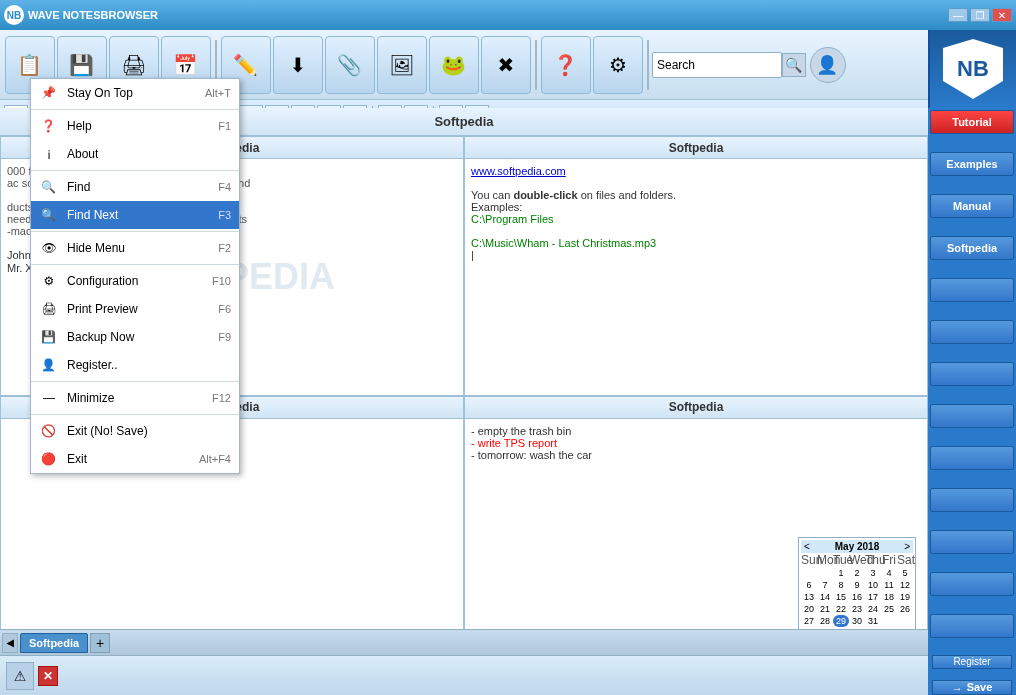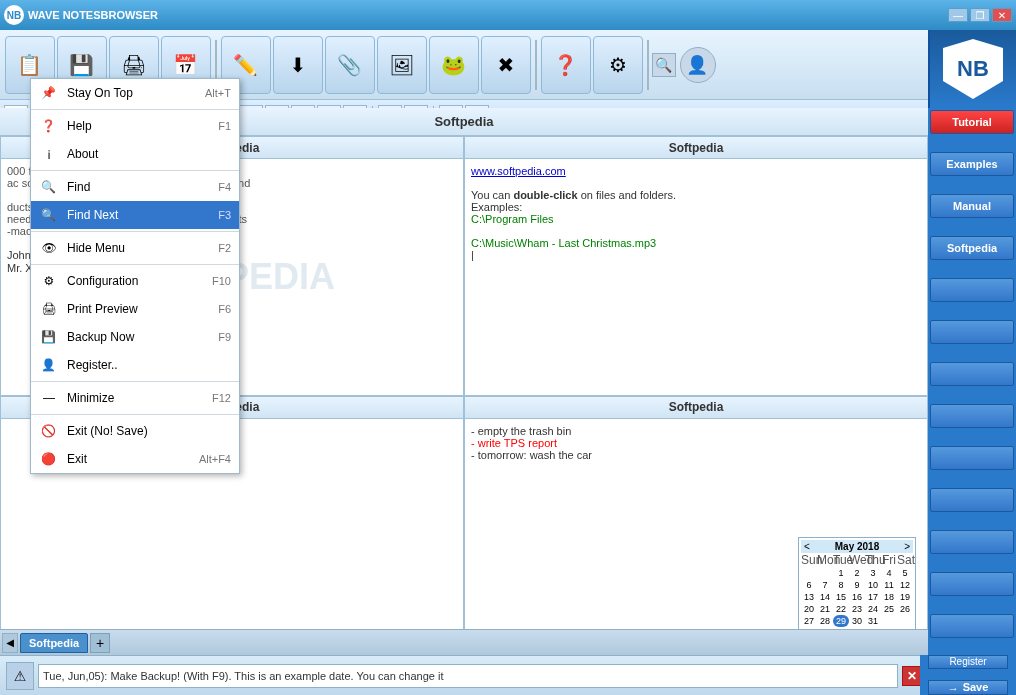--- a/index.html
+++ b/index.html
@@ -163,21 +163,21 @@
       background: linear-gradient(to bottom, #d8ecf8, #c0d8ec);
       border-top: 1px solid #90b0c4;
       display: flex; align-items: center; padding: 0 6px; gap: 4px;
     }
     .status-icon { width: 28px; height: 28px; background: #b8d0e8; border: 1px solid #90b0c4; display: flex; align-items: center; justify-content: center; font-size: 14px; }
     .status-msg { flex: 1; font-size: 11px; color: #333; background: white; border: 1px solid #90b0c4; padding: 2px 4px; height: 24px; display: flex; align-items: center; }
     .status-close { width: 20px; height: 20px; background: #cc3333; color: white; border: 1px solid #aa1111; display: flex; align-items: center; justify-content: center; cursor: pointer; font-size: 12px; font-weight: bold; }
 
     
     #right-bottom {
-      position: absolute; bottom: 0; right: 0; width: 96px; height: 40px;
+      position: absolute; bottom: 0; right: 0; width: 88px; height: 40px;
       background: #2a7acc;
       display: flex; flex-direction: column; align-items: center; justify-content: center;
       gap: 11px;
     }
     .register-btn { width: 80px; height: 16px; background: linear-gradient(to bottom, #5599dd, #3377cc); border: 1px solid #1a5a9c; color: white; font-size: 10px; display: flex; align-items: center; justify-content: center; cursor: pointer; }
     .save-btn { width: 80px; height: 18px; background: linear-gradient(to bottom, #5599dd, #3377cc); border: 1px solid #1a5a9c; color: white; font-size: 11px; font-weight: bold; display: flex; align-items: center; justify-content: center; gap: 4px; cursor: pointer; }
 
     
     #dropdown-menu {
       position: absolute; top: 78px; left: 30px; width: 210px;
@@ -252,20 +252,23 @@
     <span class="tb-icon">✖</span>
   </div>
   <div class="toolbar-separator"></div>
   <div class="toolbar-btn">
     <span class="tb-icon">❓</span>
   </div>
   <div class="toolbar-btn">
     <span class="tb-icon">⚙</span>
   </div>
   <div class="toolbar-separator"></div>
+  <div class="search-box">
+    <input type="text" value="Search" placeholder="Search" style="">
+  </div>
   <div class="search-magnifier">🔍</div>
   <div class="profile-btn">👤</div>
 </div>
 
 <div id="toolbar2">
   <div class="fmt-btn" style="background: linear-gradient(to bottom,#ffe,#eee);">
     <span style="background: yellow; font-weight: bold; font-size: 11px;">A</span>
   </div>
   <div class="fmt-btn">
     <span style="color: #cc6600; font-weight: bold; font-size: 11px;">A</span>
@@ -465,21 +468,20 @@
 </div>
 
 <div id="bottom-tabs">
   <div class="tab-scroll-btn">◀</div>
   <div class="tab-item">Softpedia</div>
   <div class="new-tab-btn">+</div>
 </div>
 
 <div id="status-bar">
   <div class="status-icon">⚠</div>
-  <div class="status-msg">Tue, Jun,05): Make Backup! (With F9). This is an example date. You can change it</div>
   <div class="status-close">✕</div>
 </div>
 
 <div id="right-bottom">
   <div class="register-btn">Register</div>
   <div class="save-btn">
     <span>→</span>
     <span>Save</span>
   </div>
 </div>

